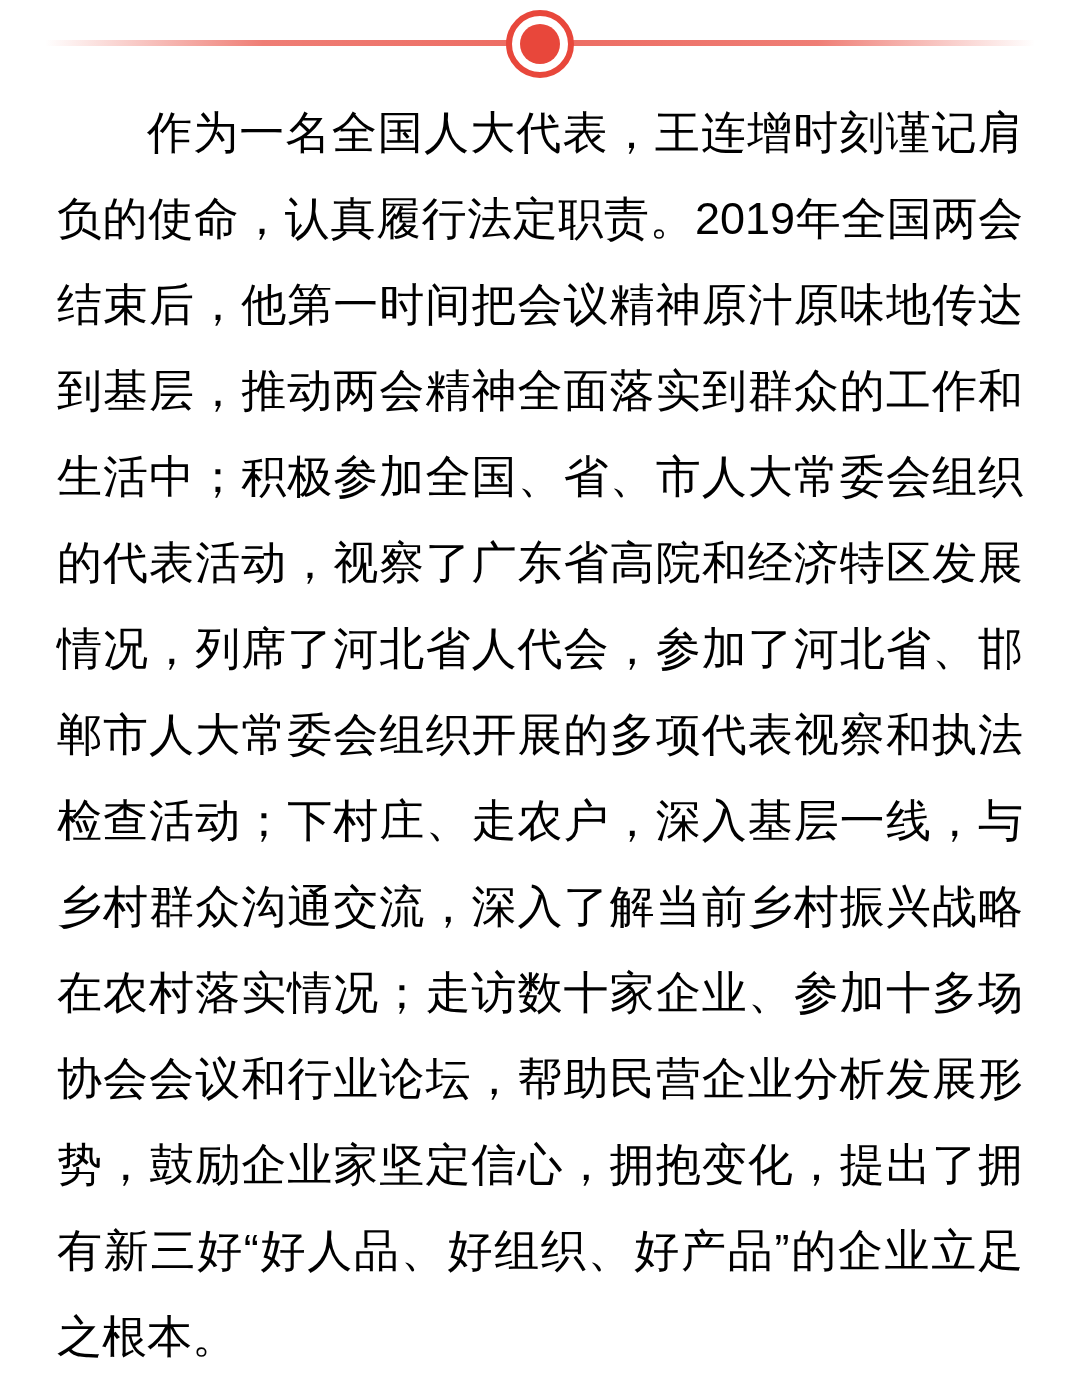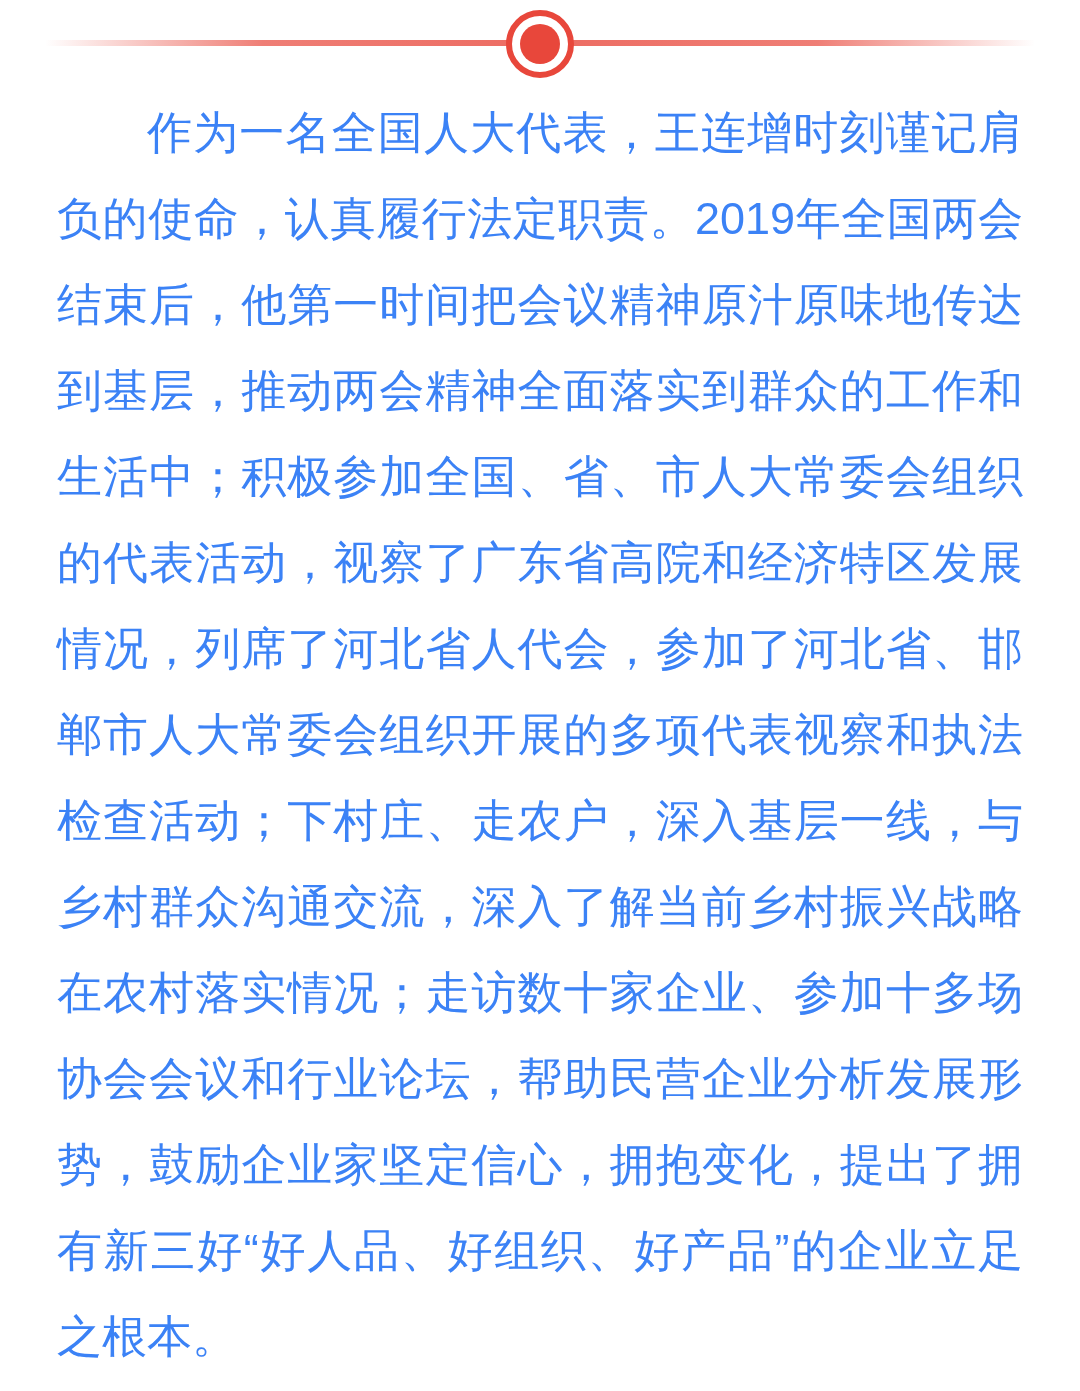--- a/index.html
+++ b/index.html
@@ -55,21 +55,21 @@
   }
   
   .article {
     margin: 0 57px;
   }
   .body-text {
     margin: 0;
     padding-top: 2px;
     font-size: 45px;
     line-height: 86px;
-    color: #3b82f6;
+    color: #000000;
     text-align: justify;
     text-justify: inter-ideograph;
     text-indent: 2em;
     word-break: break-all;
   }
 </style>
 </head>
 <body>
 
 <div class="page">

